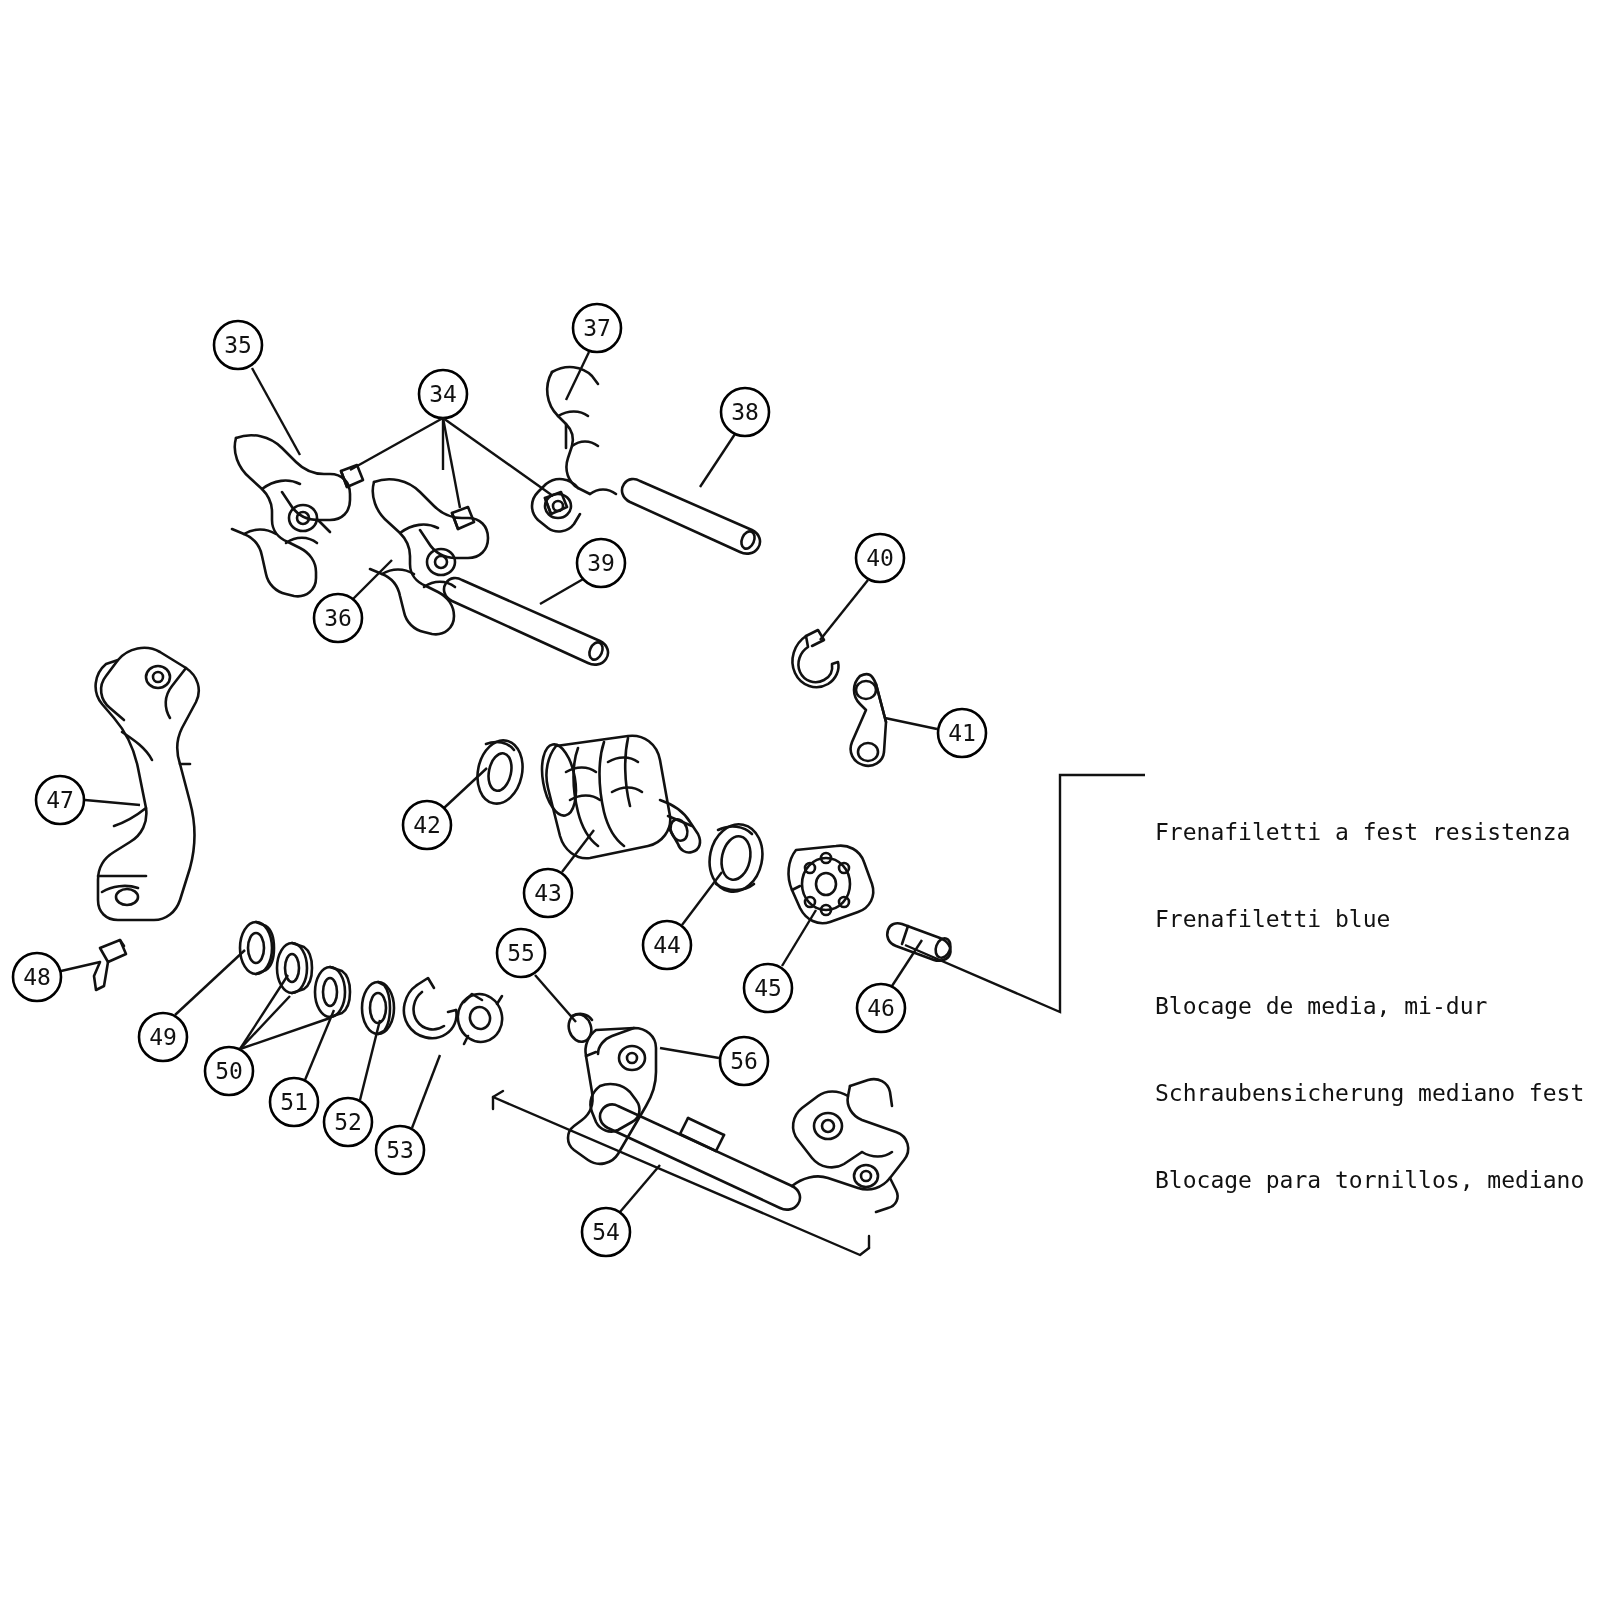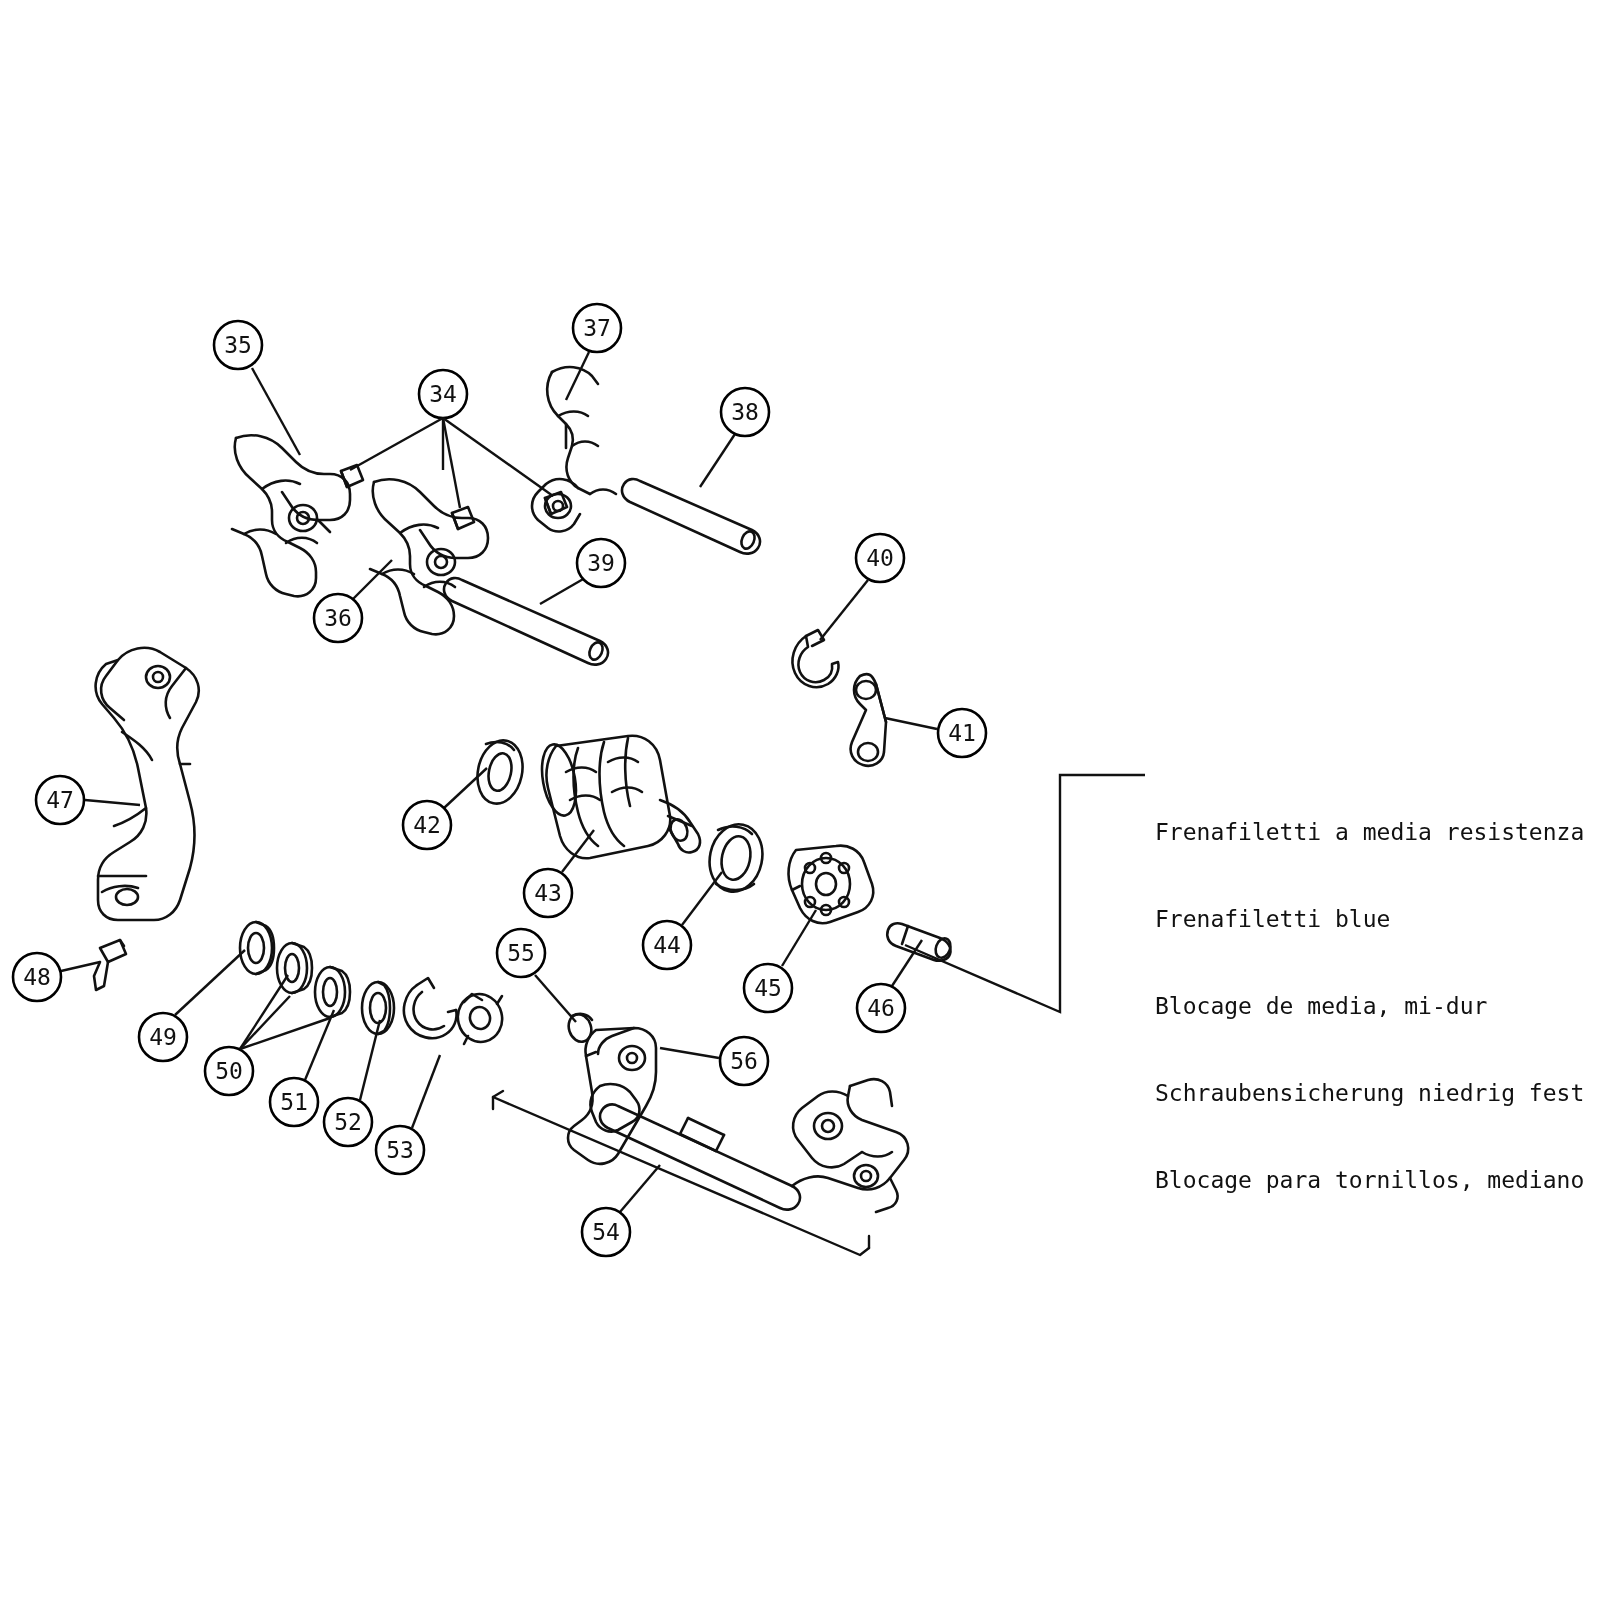--- a/index.html
+++ b/index.html
@@ -381,20 +381,20 @@
       <path d="M240 1049 L290 996"></path>
       <path d="M240 1049 L330 1018"></path>
     </g>
 
     <g fill="none" stroke="#111" stroke-width="2.4">
       <path d="M1145 775 L1060 775 L1060 1012 L905 945"></path>
     </g>
   </svg>
 
   <div class="callout-text" style="left:1155px; top:760px;">
-    <div>Frenafiletti a media resistenza</div>
+    <div>Frenafiletti a fest resistenza</div>
     <div>Frenafiletti blue</div>
     <div>Blocage de media, mi-dur</div>
-    <div>Schraubensicherung niedrig fest</div>
+    <div>Schraubensicherung mediano fest</div>
     <div>Blocage para tornillos, mediano</div>
   </div>
 
 </div>
 
 </body></html>

